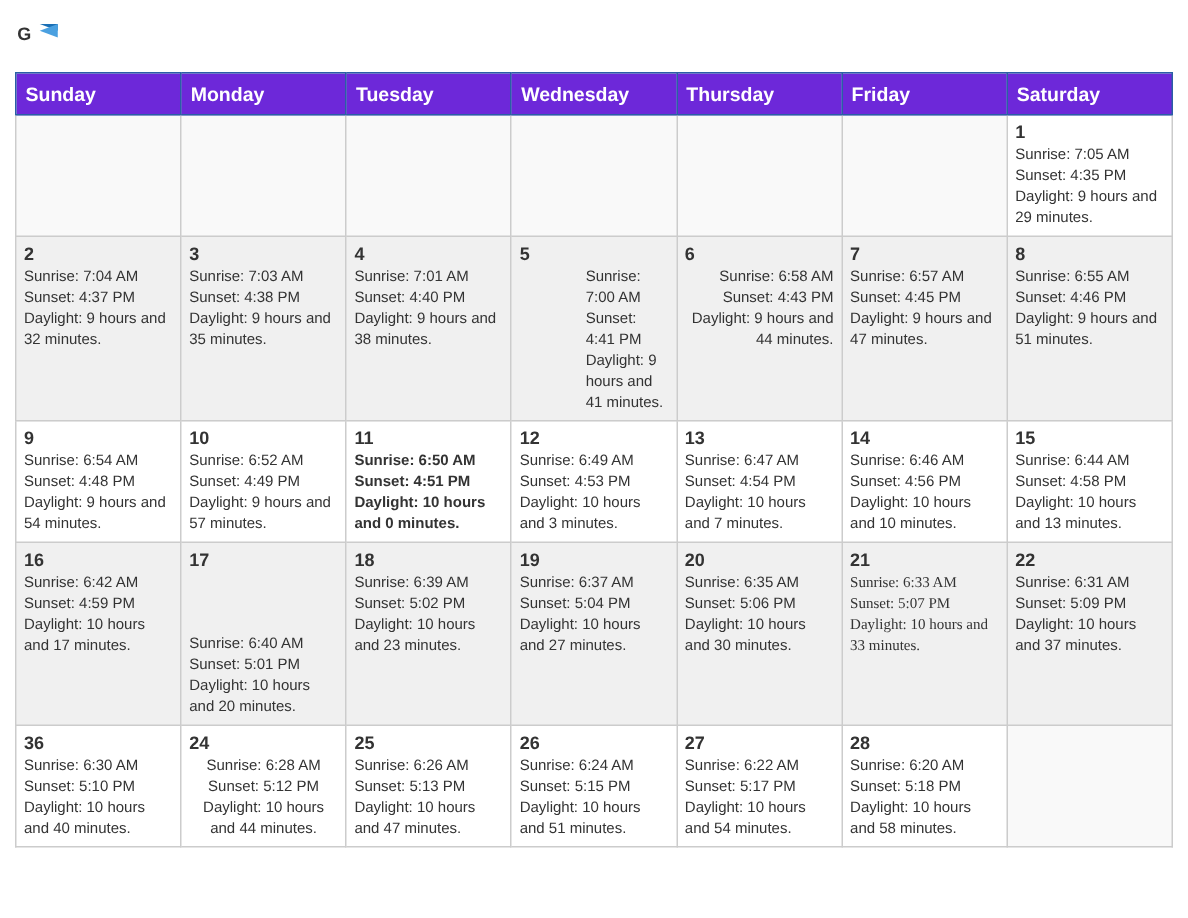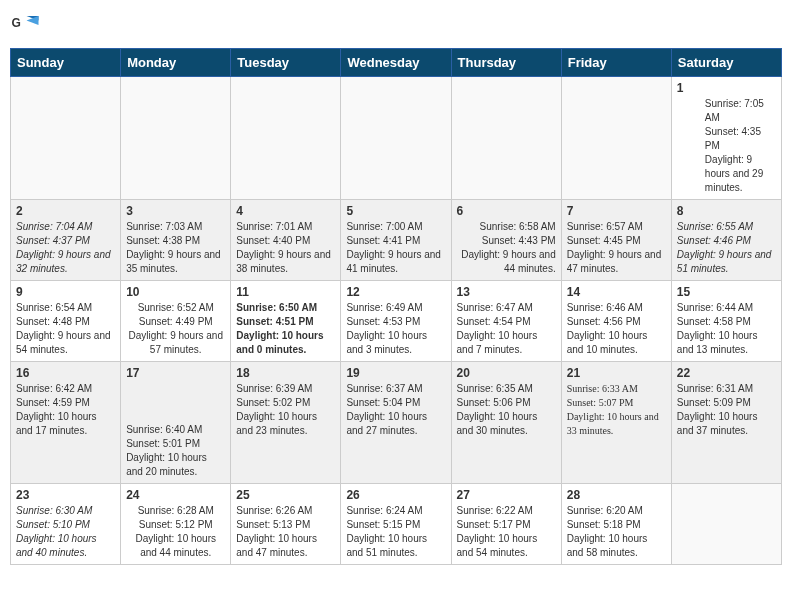--- a/index.html
+++ b/index.html
@@ -40,21 +40,21 @@
     .calendar-subtitle {
       font-size: 14px;
       color: #333;
     }
     .calendar {
       width: 100%;
       border-collapse: collapse;
       border: 1px solid #ccc;
     }
     .calendar th {
-      background: #0c4a6e;
+      background: #6d28d9;
       color: #fff;
       text-align: left;
       padding: 6px 6px;
       font-size: 13px;
       border: 1px solid #2a5fa5;
     }
     .calendar td {
       vertical-align: top;
       padding: 4px 5px;
       border: 1px solid #ccc;
@@ -118,79 +118,79 @@
   <tbody id="calendar-body">
   <tr>
         <td class="empty"></td>
         <td class="empty"></td>
         <td class="empty"></td>
         <td class="empty"></td>
         <td class="empty"></td>
         <td class="empty"></td>
         <td>
           <span class="day-number">1</span>
-          <div class="day-info" style="white-space: pre-line; margin-left: 28px;">Sunrise: 7:05 AM
+          <div class="day-info" style="white-space: pre-line;">Sunrise: 7:05 AM
 Sunset: 4:35 PM
 Daylight: 9 hours and 29 minutes.</div>
         </td>
       </tr>
       <tr class="row-shaded">
         <td>
           <span class="day-number">2</span>
-          <div class="day-info" style="white-space: pre-line; font-style: italic;">Sunrise: 7:04 AM
+          <div class="day-info" style="white-space: pre-line;">Sunrise: 7:04 AM
 Sunset: 4:37 PM
 Daylight: 9 hours and 32 minutes.</div>
         </td>
         <td>
           <span class="day-number">3</span>
           <div class="day-info" style="white-space: pre-line;">Sunrise: 7:03 AM
 Sunset: 4:38 PM
 Daylight: 9 hours and 35 minutes.</div>
         </td>
         <td>
           <span class="day-number">4</span>
           <div class="day-info" style="white-space: pre-line;">Sunrise: 7:01 AM
 Sunset: 4:40 PM
 Daylight: 9 hours and 38 minutes.</div>
         </td>
         <td>
           <span class="day-number">5</span>
-          <div class="day-info" style="white-space: pre-line;">Sunrise: 7:00 AM
+          <div class="day-info" style="white-space: pre-line; margin-left: 44px;">Sunrise: 7:00 AM
 Sunset: 4:41 PM
 Daylight: 9 hours and 41 minutes.</div>
         </td>
         <td>
           <span class="day-number">6</span>
           <div class="day-info" style="white-space: pre-line; text-align: right;">Sunrise: 6:58 AM
 Sunset: 4:43 PM
 Daylight: 9 hours and 44 minutes.</div>
         </td>
         <td>
           <span class="day-number">7</span>
           <div class="day-info" style="white-space: pre-line;">Sunrise: 6:57 AM
 Sunset: 4:45 PM
 Daylight: 9 hours and 47 minutes.</div>
         </td>
         <td>
           <span class="day-number">8</span>
-          <div class="day-info" style="white-space: pre-line; font-style: italic;">Sunrise: 6:55 AM
+          <div class="day-info" style="white-space: pre-line;">Sunrise: 6:55 AM
 Sunset: 4:46 PM
 Daylight: 9 hours and 51 minutes.</div>
         </td>
       </tr>
       <tr>
         <td>
           <span class="day-number">9</span>
           <div class="day-info" style="white-space: pre-line;">Sunrise: 6:54 AM
 Sunset: 4:48 PM
 Daylight: 9 hours and 54 minutes.</div>
         </td>
         <td>
           <span class="day-number">10</span>
-          <div class="day-info" style="white-space: pre-line; text-align: center;">Sunrise: 6:52 AM
+          <div class="day-info" style="white-space: pre-line;">Sunrise: 6:52 AM
 Sunset: 4:49 PM
 Daylight: 9 hours and 57 minutes.</div>
         </td>
         <td>
           <span class="day-number">11</span>
           <div class="day-info" style="white-space: pre-line; font-weight: bold;">Sunrise: 6:50 AM
 Sunset: 4:51 PM
 Daylight: 10 hours and 0 minutes.</div>
         </td>
         <td>
@@ -257,22 +257,22 @@
         </td>
         <td>
           <span class="day-number">22</span>
           <div class="day-info" style="white-space: pre-line;">Sunrise: 6:31 AM
 Sunset: 5:09 PM
 Daylight: 10 hours and 37 minutes.</div>
         </td>
       </tr>
       <tr>
         <td>
-          <span class="day-number">23</span>
-          <div class="day-info" style="white-space: pre-line; font-style: italic;">Sunrise: 6:30 AM
+          <span class="day-number">36</span>
+          <div class="day-info" style="white-space: pre-line;">Sunrise: 6:30 AM
 Sunset: 5:10 PM
 Daylight: 10 hours and 40 minutes.</div>
         </td>
         <td>
           <span class="day-number">24</span>
           <div class="day-info" style="white-space: pre-line; text-align: center;">Sunrise: 6:28 AM
 Sunset: 5:12 PM
 Daylight: 10 hours and 44 minutes.</div>
         </td>
         <td>

